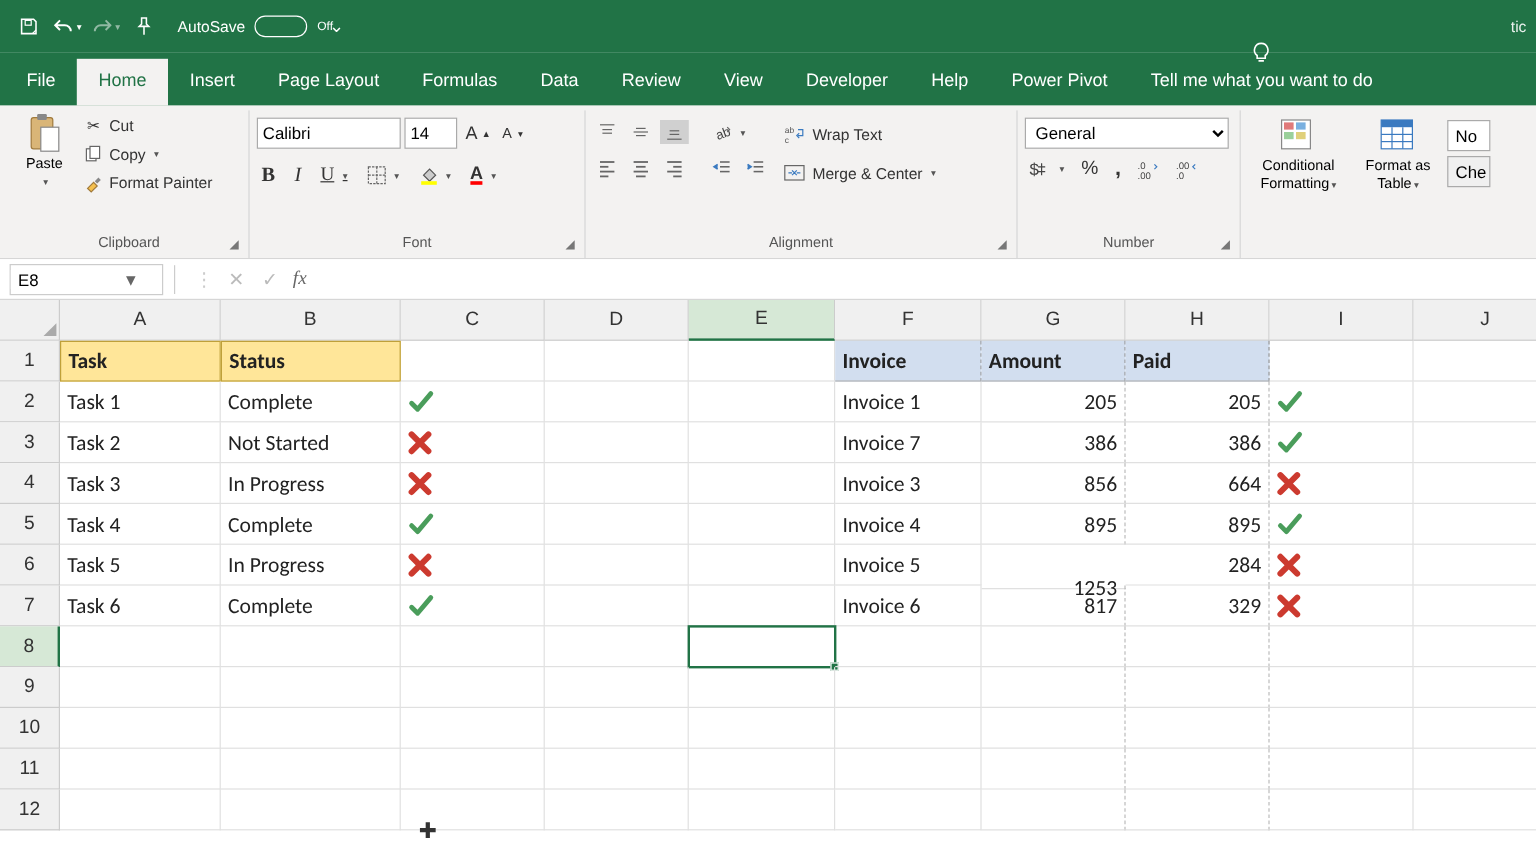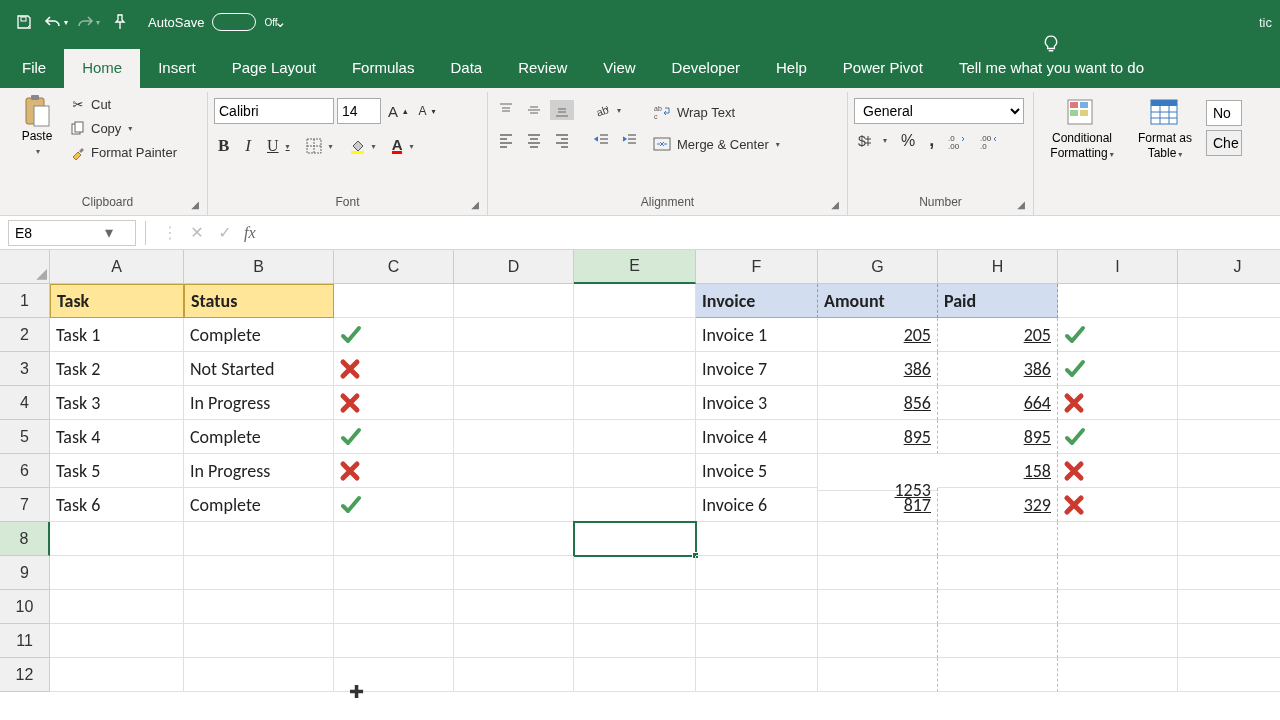--- a/index.html
+++ b/index.html
@@ -60,21 +60,21 @@
 .colhead.sel { background: #d6e8d6; border-bottom: 2px solid #217346; }
 .rowheads { position: absolute; left: 0; top: 34px; width: 50px; }
 .rowhead { background: #f0f0f0; border-right: 1px solid #ccc; border-bottom: 1px solid #ccc; display: flex; align-items: center; justify-content: center; font-size: 16px; color: #333; height: 34px; cursor:pointer;}
 .rowhead.sel { background: #d6e8d6; border-right: 2px solid #217346; }
 .cells { position: absolute; left: 50px; top: 34px; }
 .row { display: flex; height: 34px; }
 .cell { border-right: 1px solid #e0e0e0; border-bottom: 1px solid #e0e0e0; padding: 0 6px; display: flex; align-items: center; font-size: 18px; color: #222; font-family: Calibri, sans-serif; position:relative; cursor:cell;}
 .cell.right { justify-content: flex-end; }
 .hdr-yellow { background: #ffe699; font-weight: bold; border: 1px solid #bfa03a; }
 .hdr-blue { background: #d2deef; font-weight: bold; border-right: 1px dashed #999; border-bottom: 1px solid #aaa;}
-.blue-col { border-right: 1px dashed #bbb; text-decoration: underline; }
+.blue-col { border-right: 1px dashed #bbb; }
 
 .sel-cell { outline: 2px solid #217346; outline-offset: -1px; }
 .sel-handle { position: absolute; right: -4px; bottom: -4px; width: 7px; height: 7px; background: #217346; border:1px solid #fff;}
 
 .cursor-plus { position: absolute; font-size: 18px; color: #333; pointer-events:none;}
 
 svg { overflow: visible; }
 </style>
 </head>
 <body>
@@ -547,21 +547,21 @@
         <div class="cell " style="width: 150px;">In Progress</div>
         <div class="cell " style="width: 120px;">
           <svg width="20" height="20" viewBox="0 0 20 20">
             <path d="M3 3l14 14M17 3L3 17" stroke="#cc3a2f" stroke-width="5" stroke-linecap="round"></path>
           </svg>
         </div>
         <div class="cell " style="width: 120px;"></div>
         <div class="cell " style="width: 122px;"></div>
         <div class="cell " style="width: 122px;">Invoice 5</div>
         <div class="cell right blue-col" style="width: 120px; margin-top: 36px;">1253</div>
-        <div class="cell right blue-col" style="width: 120px;">158</div>
+        <div class="cell right blue-col" style="width: 120px;">284</div>
         <div class="cell " style="width: 120px;">
           <svg width="20" height="20" viewBox="0 0 20 20">
             <path d="M3 3l14 14M17 3L3 17" stroke="#cc3a2f" stroke-width="5" stroke-linecap="round"></path>
           </svg>
         </div>
         <div class="cell " style="width: 120px;"></div>
       </div>
       <div class="row">
         <div class="cell " style="width: 134px;">Task 6</div>
         <div class="cell " style="width: 150px;">Complete</div>

